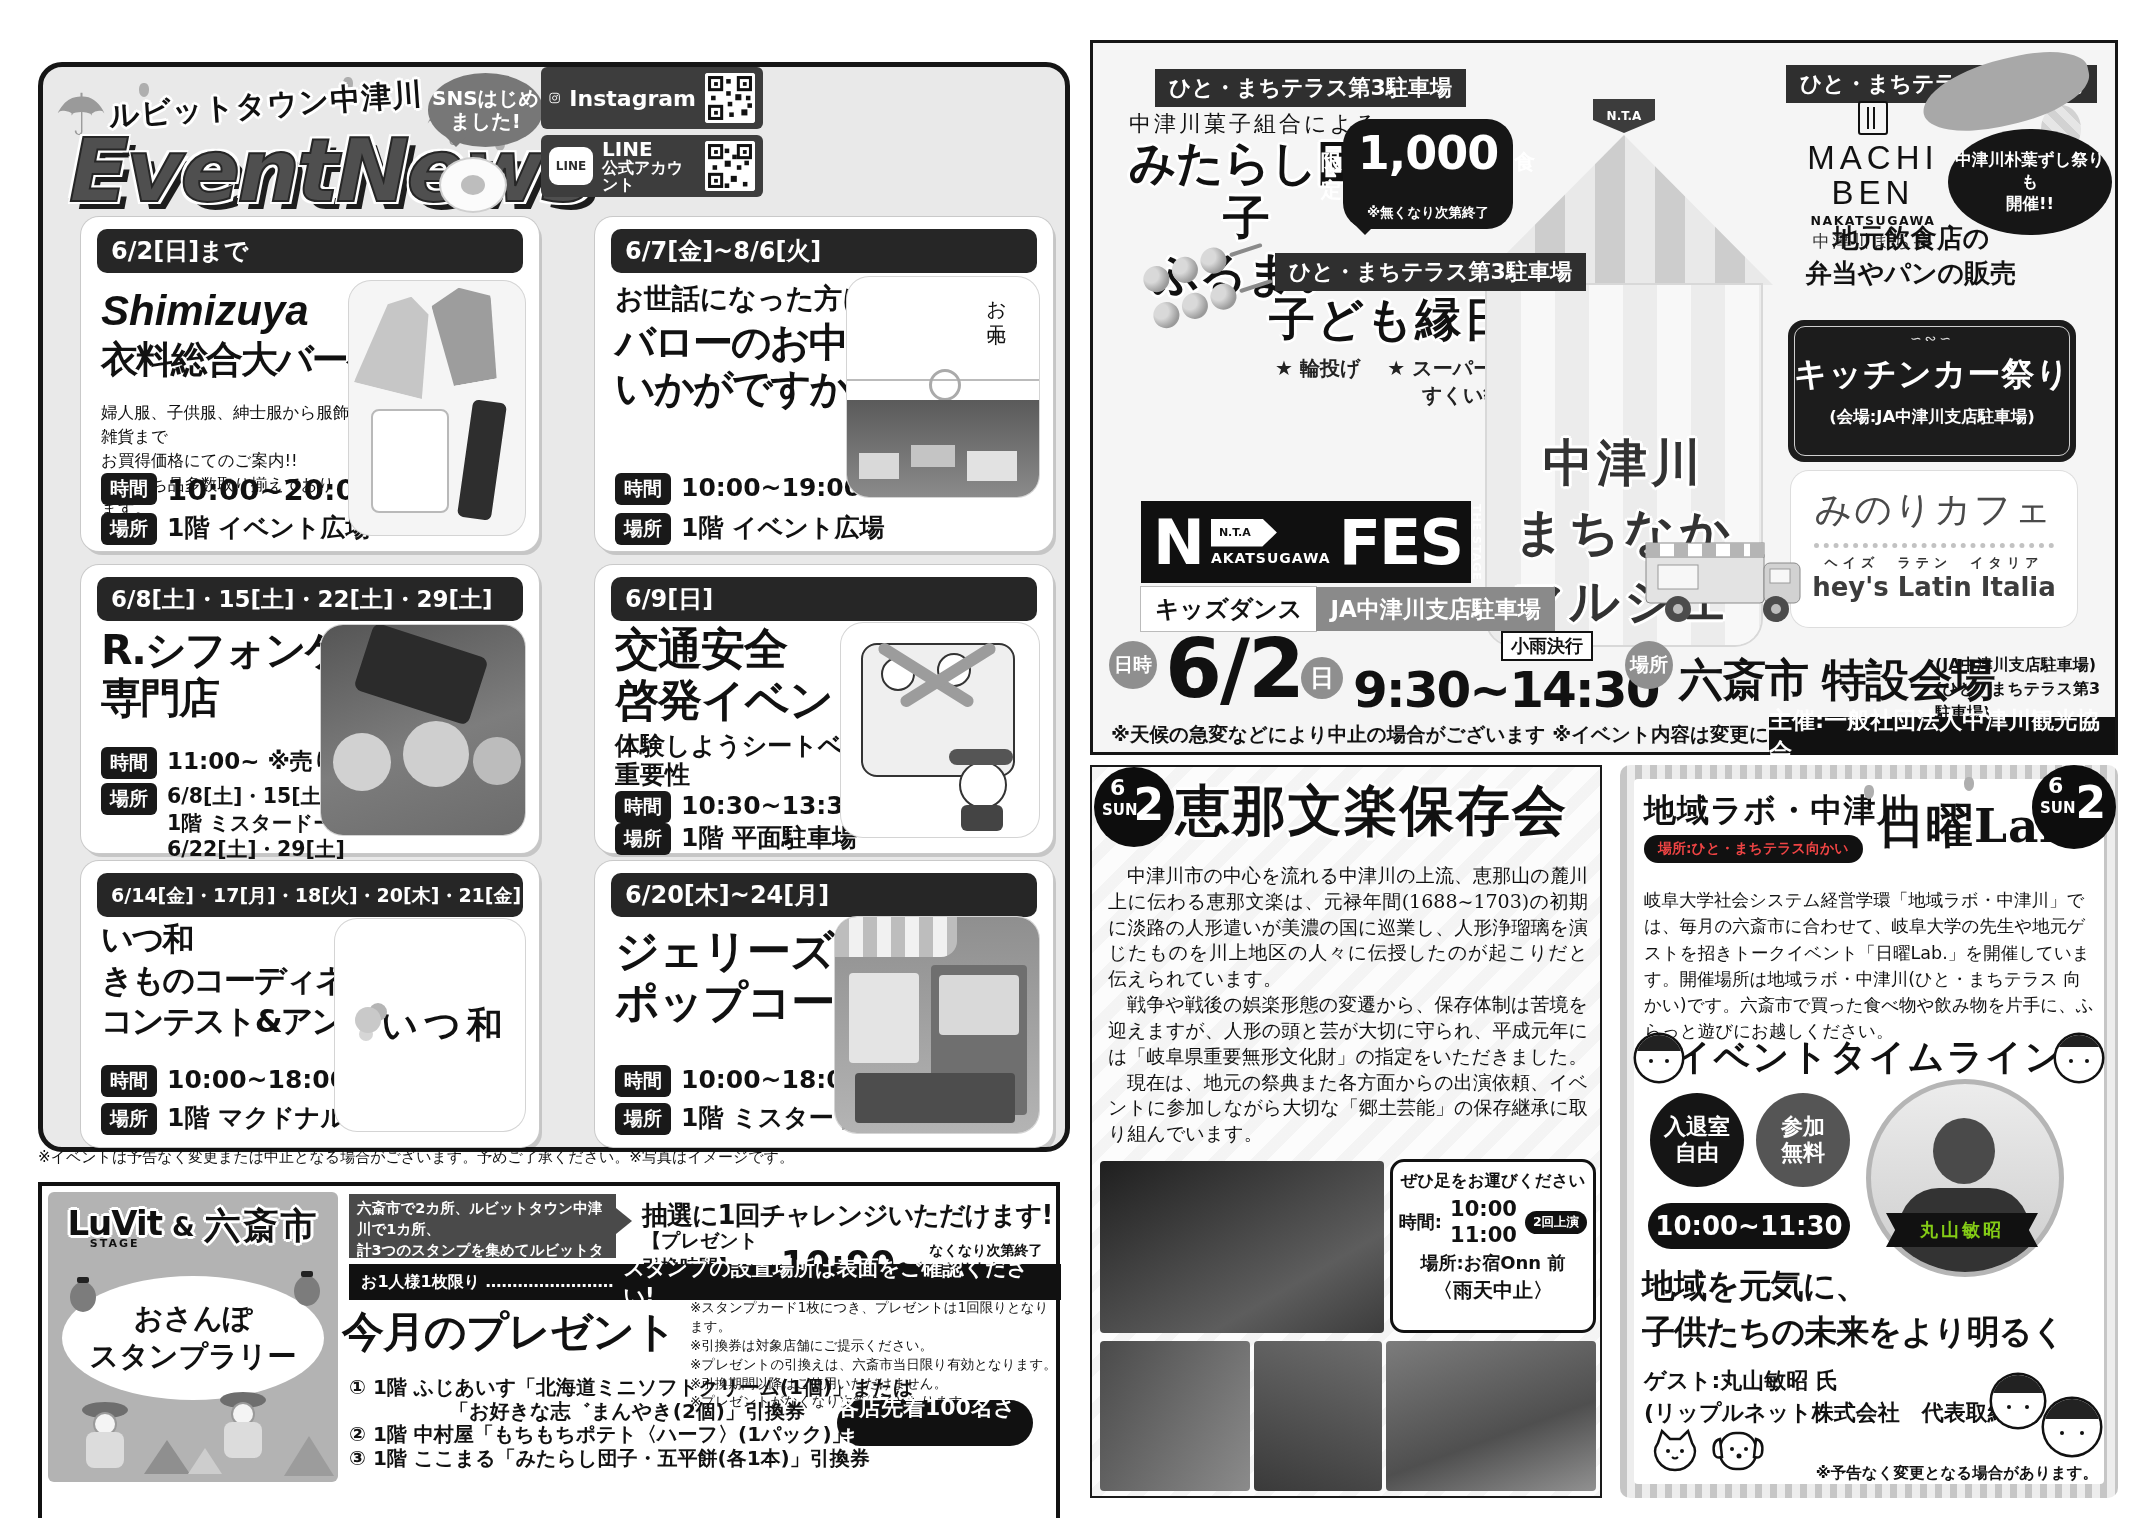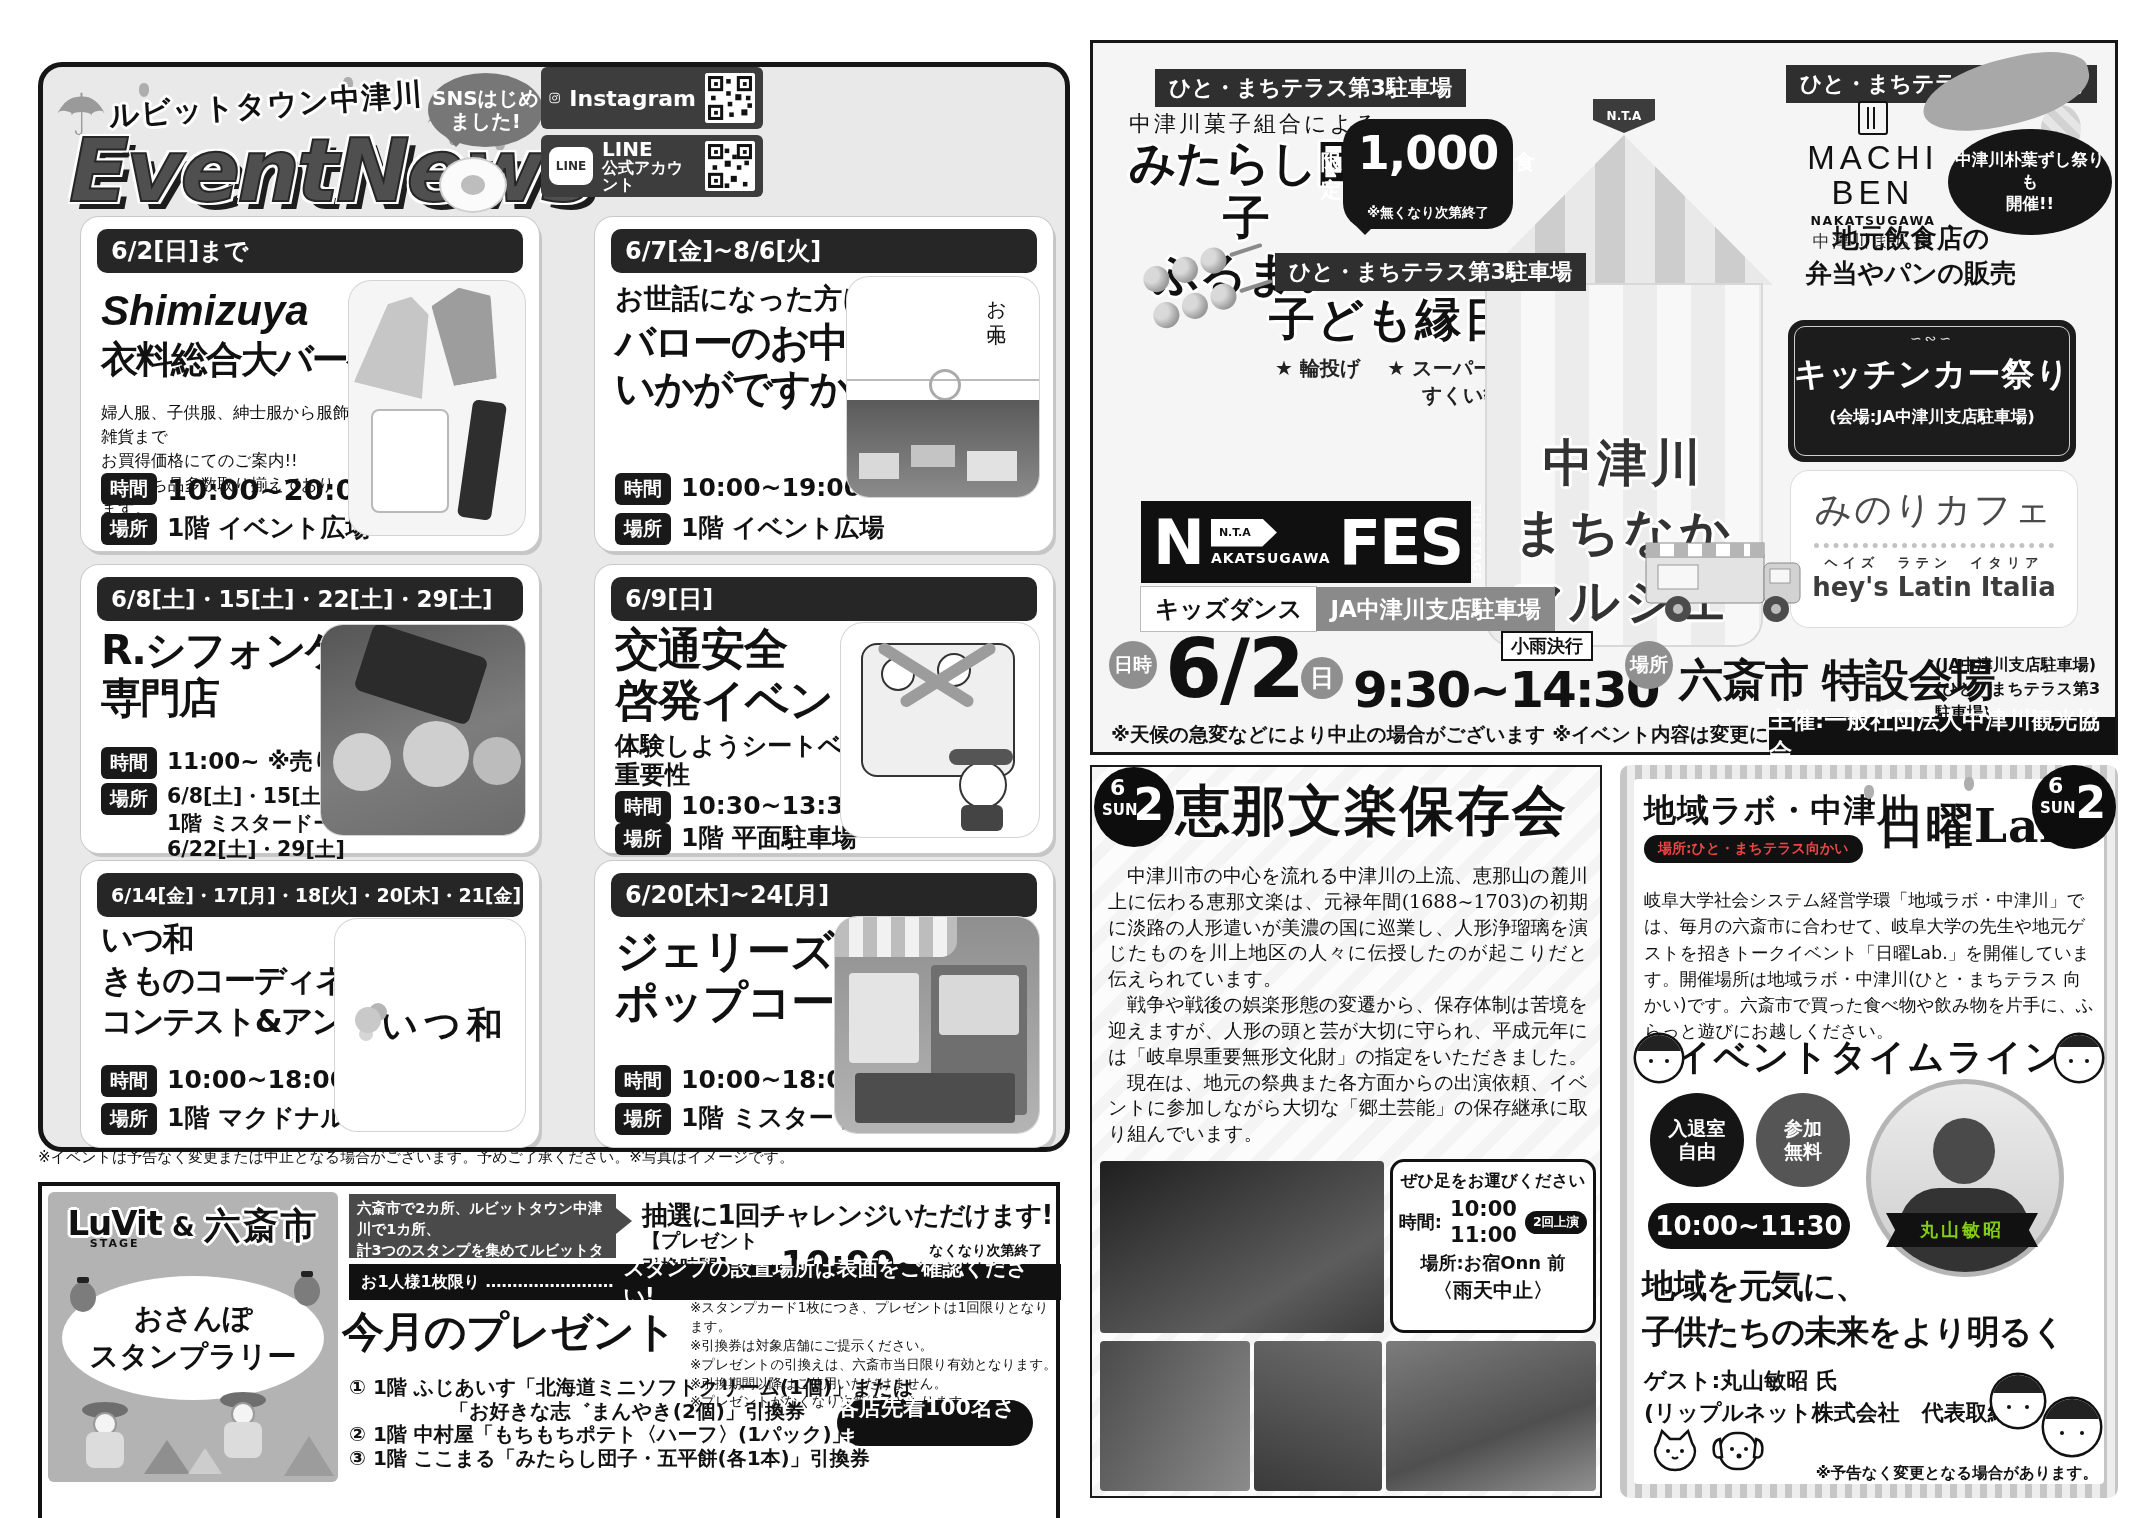--- a/index.html
+++ b/index.html
@@ -182,21 +182,21 @@
   .ltitle{position:absolute;left:10px;top:10px;font-size:32px;font-weight:900;letter-spacing:1px}
   .lplace{position:absolute;left:10px;top:56px;background:#111;color:#ef4444;border-radius:20px;font-size:14px;
           font-weight:700;padding:5px 14px}
   .nlab{position:absolute;left:244px;top:16px;font-size:47px;font-weight:700;letter-spacing:1px}
   .lbody{position:absolute;left:10px;top:108px;width:452px;font-size:17.5px;line-height:1.5;font-weight:500}
   .tl{position:absolute;left:0;top:254px;width:100%;text-align:center;font-size:36px;font-weight:900;letter-spacing:2px}
   .face{position:absolute;width:46px;height:46px;border-radius:50%;background:#fff;box-shadow:0 0 0 2.5px #111;overflow:hidden}
   .face .hair{position:absolute;left:0;top:0;width:100%;height:16px;background:#222}
   .face .e{position:absolute;top:24px;width:4px;height:4px;background:#111;border-radius:50%}
   .freec{position:absolute;border-radius:50%;color:#fff;display:flex;align-items:center;justify-content:center;
-         text-align:center;font-weight:900;font-size:19px;line-height:1.2}
+         text-align:center;font-weight:900;font-size:22px;line-height:1.2}
   .gphoto{position:absolute;left:232px;top:300px;width:188px;height:188px;border-radius:50%;border:5px solid #b5b5b5;
           background:linear-gradient(180deg,#ececec,#cdcdcd);overflow:hidden}
   .gphoto .hd{position:absolute;left:62px;top:34px;width:62px;height:66px;background:#4a4a4a;border-radius:50%}
   .gphoto .bd{position:absolute;left:28px;top:104px;width:130px;height:90px;background:#333;border-radius:40px 40px 0 0}
   .ribbon{position:absolute;left:252px;top:434px;width:152px;height:34px;background:#111;color:#84cc16;display:flex;
           align-items:center;justify-content:center;font-size:18px;font-weight:700;letter-spacing:3px;
           clip-path:polygon(0 0,100% 0,94% 50%,100% 100%,0 100%,6% 50%)}
   .lpill{position:absolute;left:14px;top:424px;width:202px;height:46px;background:#111;color:#fff;border-radius:26px;
          display:flex;align-items:center;justify-content:center;font-size:26px;font-weight:900}
   .theme{position:absolute;left:8px;top:484px;font-size:33px;font-weight:900;line-height:1.4;letter-spacing:-1px}

